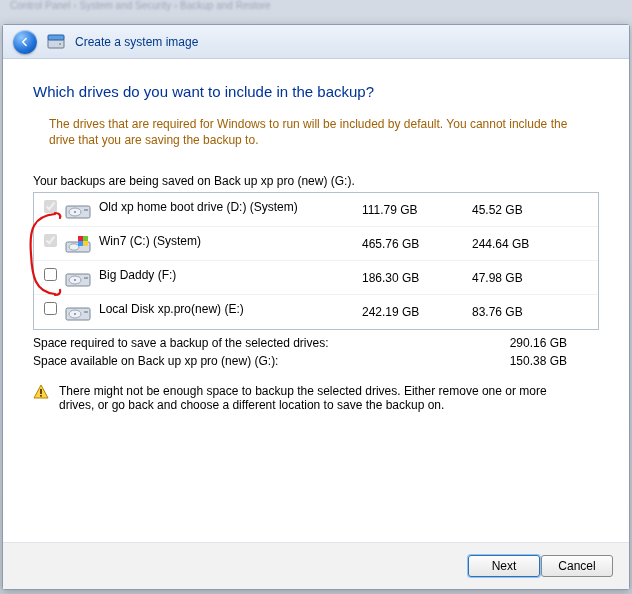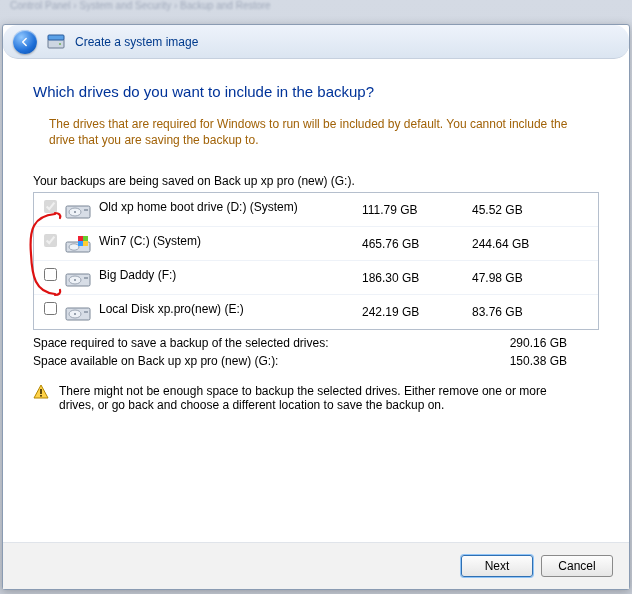--- a/index.html
+++ b/index.html
@@ -26,21 +26,21 @@
     background:#fff;
     border:1px solid #8a9bb2;
     border-radius:3px;
     box-shadow:0 2px 10px rgba(0,0,0,.25);
     display:flex; flex-direction:column;
   }
   .titlebar {
     height:34px;
     background:linear-gradient(#eef3fb,#dbe5f1);
     border-bottom:1px solid #c6d0de;
-    display:flex; align-items:center; gap:10px; padding:0 10px;border-radius:15px;
+    display:flex; align-items:center; gap:10px; padding:0 10px;
   }
   .back-btn {
     width:24px;height:24px;border-radius:50%;
     background:radial-gradient(circle at 35% 30%, #8fc7ff, #1e6fd8 60%, #0a4aa0);
     display:flex;align-items:center;justify-content:center;color:#fff;
     box-shadow:inset 0 1px 1px rgba(255,255,255,.6), 0 1px 2px rgba(0,0,0,.3);
   }
   .appicon {
     width:18px;height:16px;position:relative;
   }
@@ -83,21 +83,21 @@
   .cell.total{flex:0 0 110px;}
   .cell.used{flex:1;}
   input.cb { width:13px;height:13px; margin:0 0 0 2px;}
   input.cb:disabled{filter:grayscale(.3) opacity(.85)}
   .drive-icon{width:26px;height:20px;flex:none}
   .summary{margin-top:4px}
   .sumrow{display:flex; justify-content:space-between; padding:2px 2px 2px 0; width:536px}
   .warnbox{display:flex; gap:10px; margin-top:14px; align-items:flex-start; width:540px}
   .warn-icon{width:16px;height:16px;flex:none}
   .btnbar{
-    display:flex; justify-content:flex-end; gap:8px;
+    display:flex; justify-content:flex-end; gap:1px;
     padding:12px 16px; border-top:1px solid #e0e4ea;
     background:#f2f2f2;
   }
   button.dlg{
     min-width:72px; height:22px;
     font:12px "Segoe UI",sans-serif;
     background:linear-gradient(#fdfdfd,#e6e6e6);
     border:1px solid #8a8a8a; border-radius:3px;
     padding:0 14px;
   }

